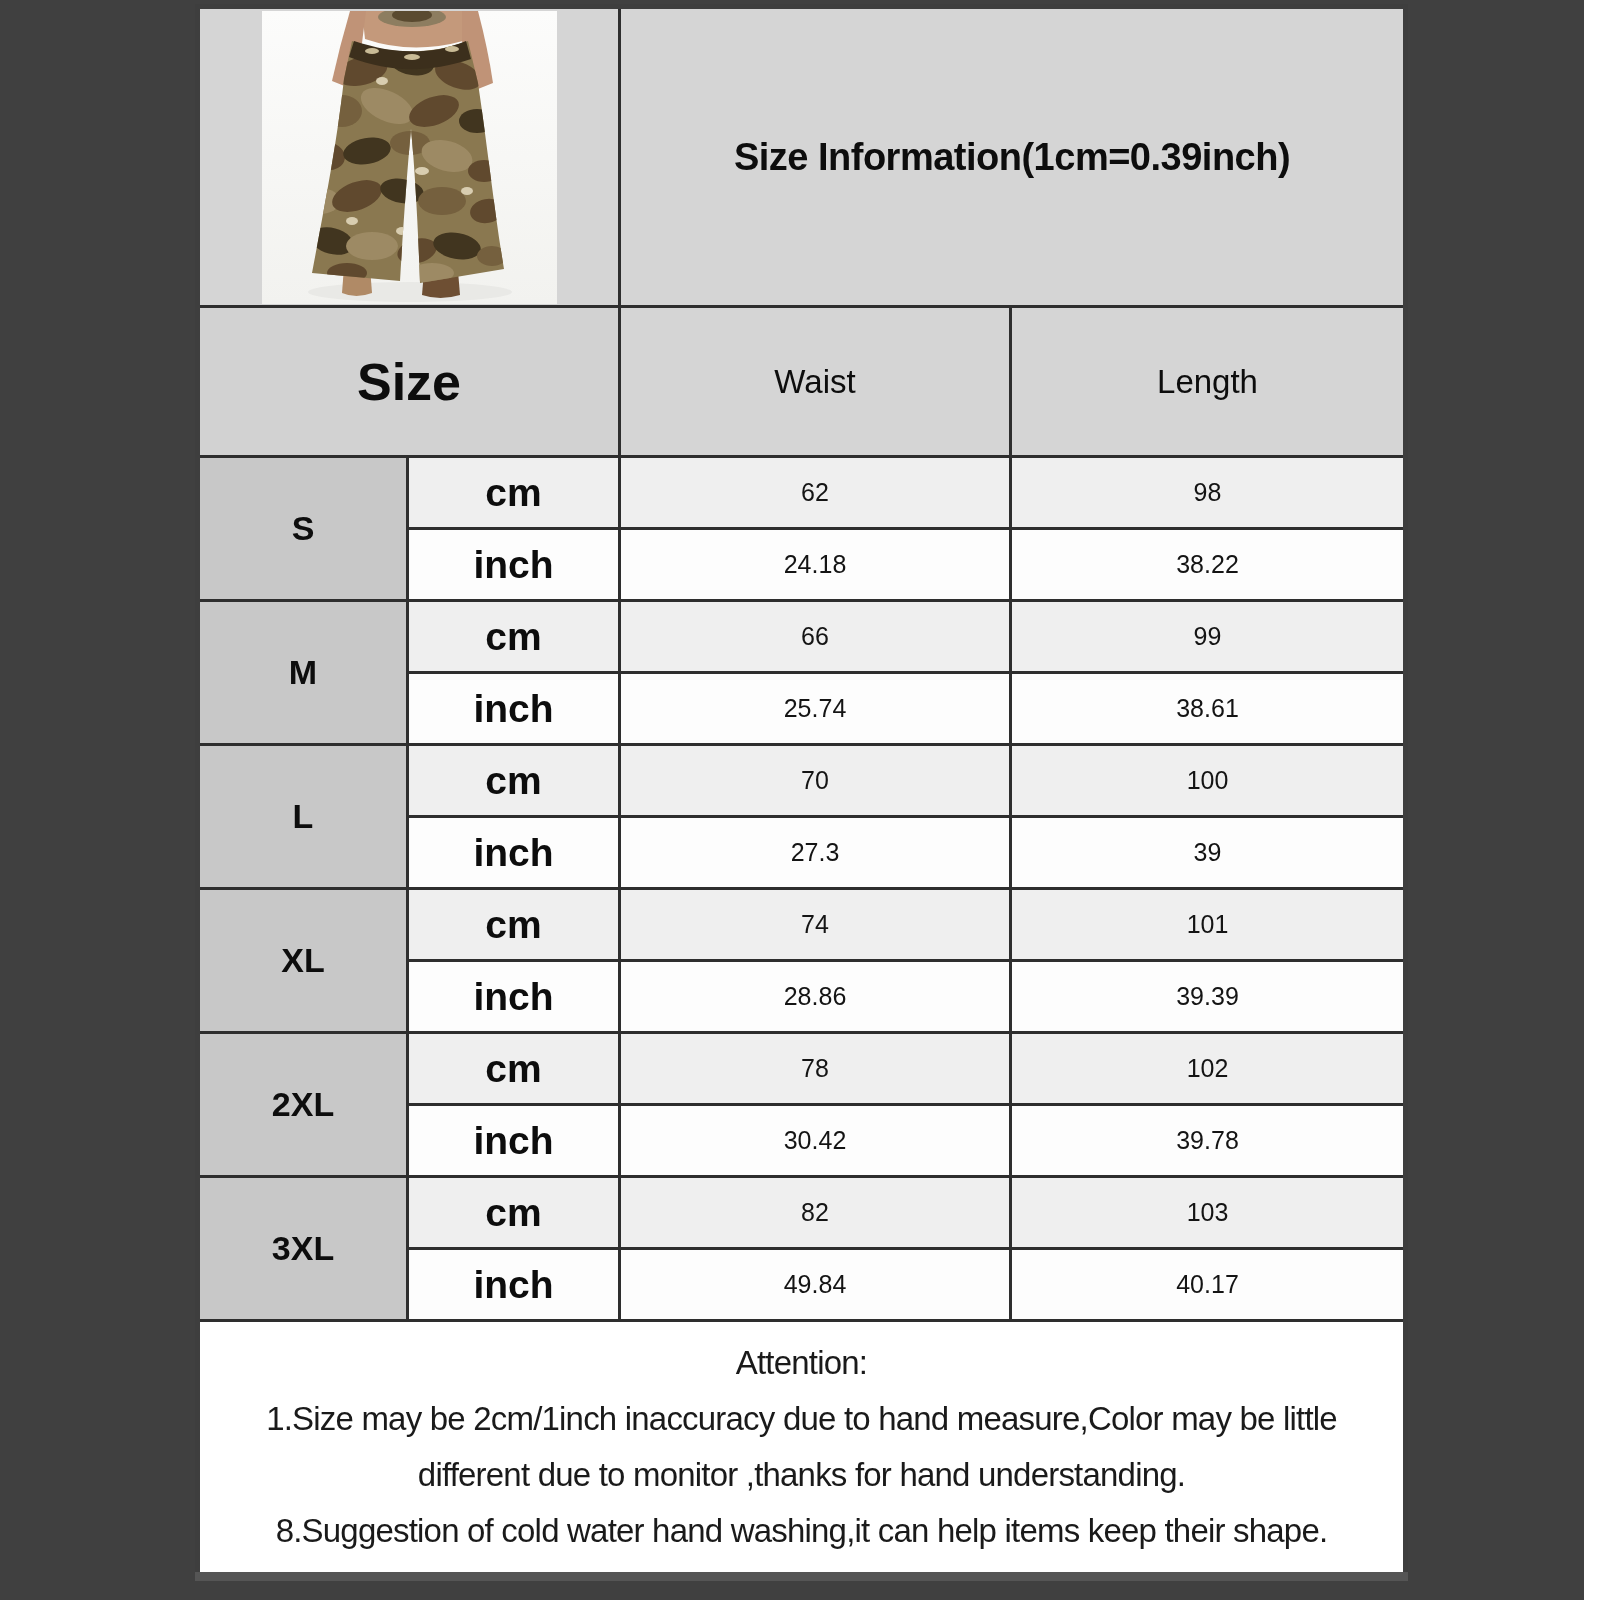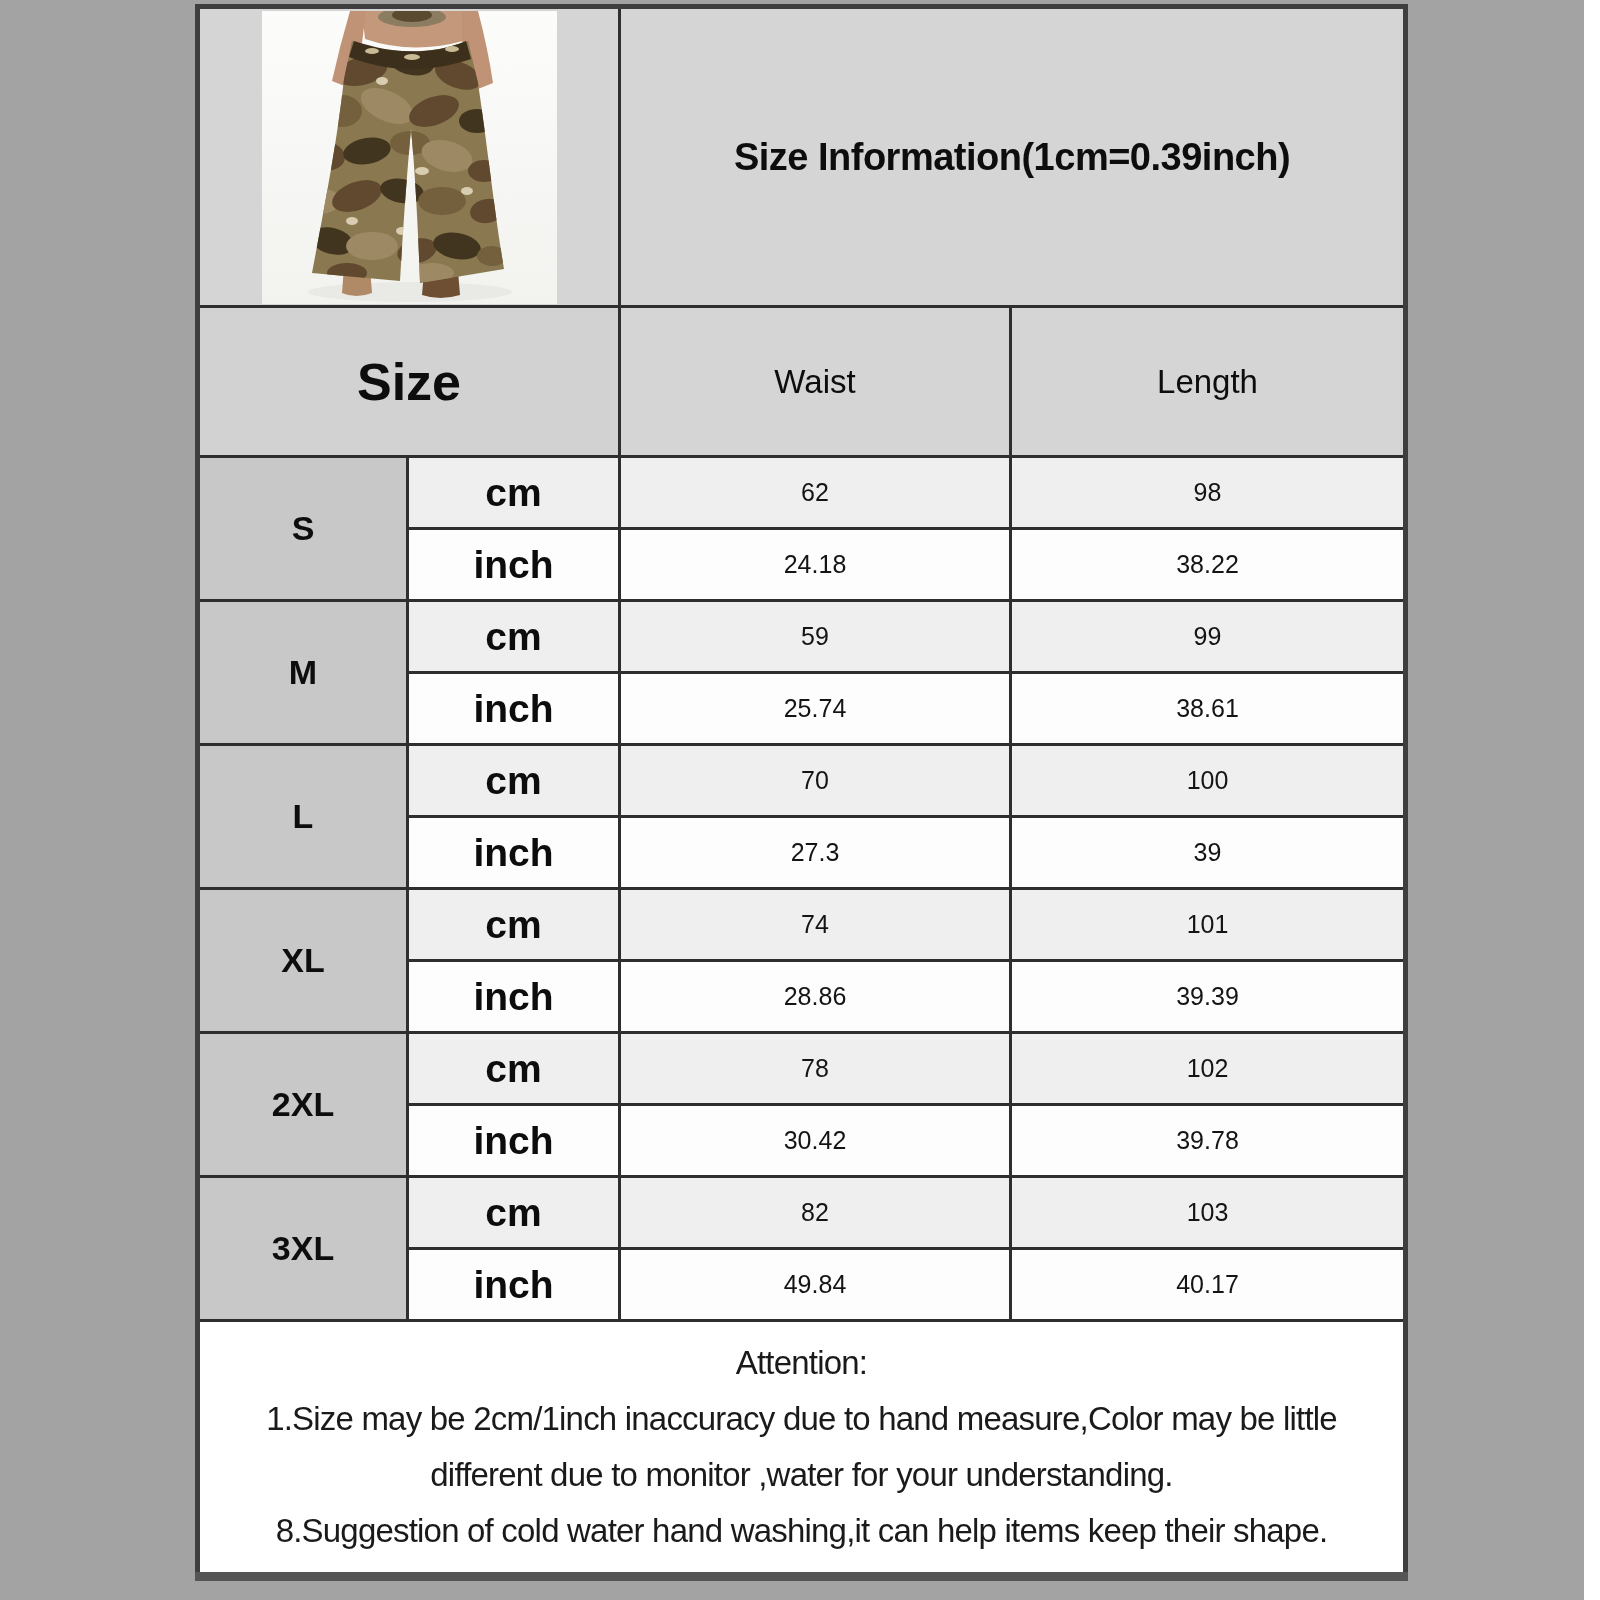--- a/index.html
+++ b/index.html
@@ -1,17 +1,17 @@
 <!DOCTYPE html>
 <html><head>
 <meta charset="utf-8">
 <style>
   html,body{margin:0;padding:0;background:#ffffff;}
   .page{
-    position:relative;width:1584px;height:1600px;background:#a3a3a3;overflow:hidden;
+    position:relative;width:1584px;height:1600px;background:#404040;overflow:hidden;
     font-family:"Liberation Sans","DejaVu Sans",sans-serif;color:#111;
   }
   table.size-chart{
     position:absolute;left:195px;top:4px;width:1208px;
     border-collapse:collapse;table-layout:fixed;
     border:5px solid #3e3e3e;border-bottom:9px solid #555555;
     background:#ffffff;
   }
   table.size-chart td{
     border:3px solid #2e2e2e;
@@ -145,21 +145,21 @@
       </tr>
       <tr class="r-sub row-inch">
         <td class="unit">inch</td>
         <td class="val">24.18</td>
         <td class="val">38.22</td>
       </tr>
 
       <tr class="r-sub row-cm">
         <td rowspan="2" class="size-label">M</td>
         <td class="unit">cm</td>
-        <td class="val">59</td>
+        <td class="val">66</td>
         <td class="val">99</td>
       </tr>
       <tr class="r-sub row-inch">
         <td class="unit">inch</td>
         <td class="val">25.74</td>
         <td class="val">38.61</td>
       </tr>
 
       <tr class="r-sub row-cm">
         <td rowspan="2" class="size-label">L</td>
@@ -206,20 +206,20 @@
       <tr class="r-sub row-inch">
         <td class="unit">inch</td>
         <td class="val">49.84</td>
         <td class="val">40.17</td>
       </tr>
 
       <tr class="r-attn">
         <td colspan="4" class="attn-cell">
           <div class="attn-line">Attention:</div>
           <div class="attn-line">1.Size may be 2cm/1inch inaccuracy due to hand measure,Color may be little</div>
-          <div class="attn-line">different due to monitor ,water for your understanding.</div>
+          <div class="attn-line">different due to monitor ,thanks for hand understanding.</div>
           <div class="attn-line">8.Suggestion of cold water hand washing,it can help items keep their shape.</div>
         </td>
       </tr>
 
     </tbody>
   </table>
 </div>
 
 </body></html>

